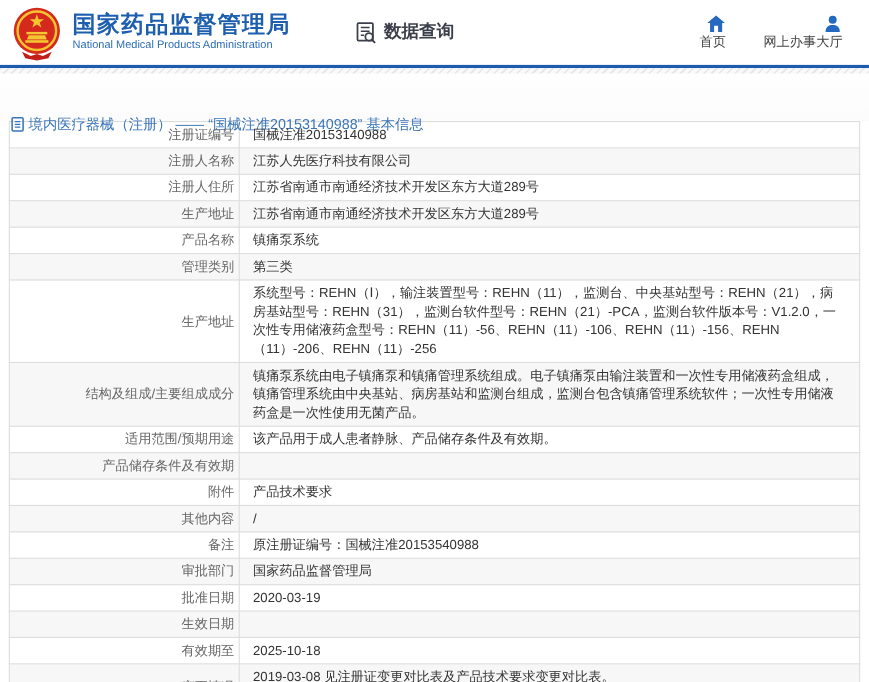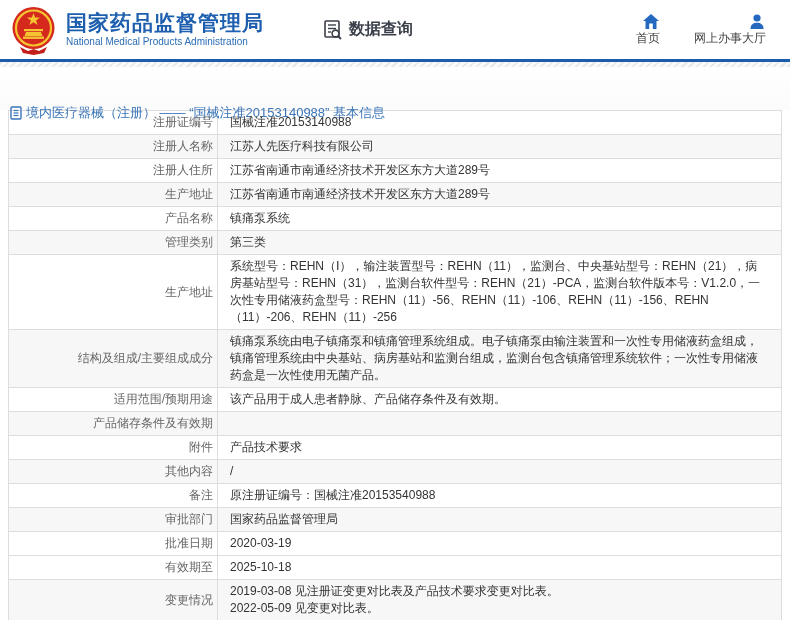--- a/index.html
+++ b/index.html
@@ -218,20 +218,24 @@
         <td class="value-cell"><span class="val">原注册证编号：国械注准20153540988</span></td>
       </tr>
       <tr class="alt">
         <td class="label-cell"><span>审批部门</span></td>
         <td class="value-cell"><span class="val">国家药品监督管理局</span></td>
       </tr>
       <tr>
         <td class="label-cell"><span>批准日期</span></td>
         <td class="value-cell"><span class="val">2020-03-19</span></td>
       </tr>
+      <tr class="alt">
+        <td class="label-cell"><span>生效日期</span></td>
+        <td class="value-cell"><span class="val"></span></td>
+      </tr>
       <tr>
         <td class="label-cell"><span>有效期至</span></td>
         <td class="value-cell"><span class="val">2025-10-18</span></td>
       </tr>
       <tr class="alt">
         <td class="label-cell"><span>变更情况</span></td>
         <td class="value-cell"><span class="val">2019-03-08 见注册证变更对比表及产品技术要求变更对比表。
 2022-05-09 见变更对比表。</span></td>
       </tr>
     </tbody>

